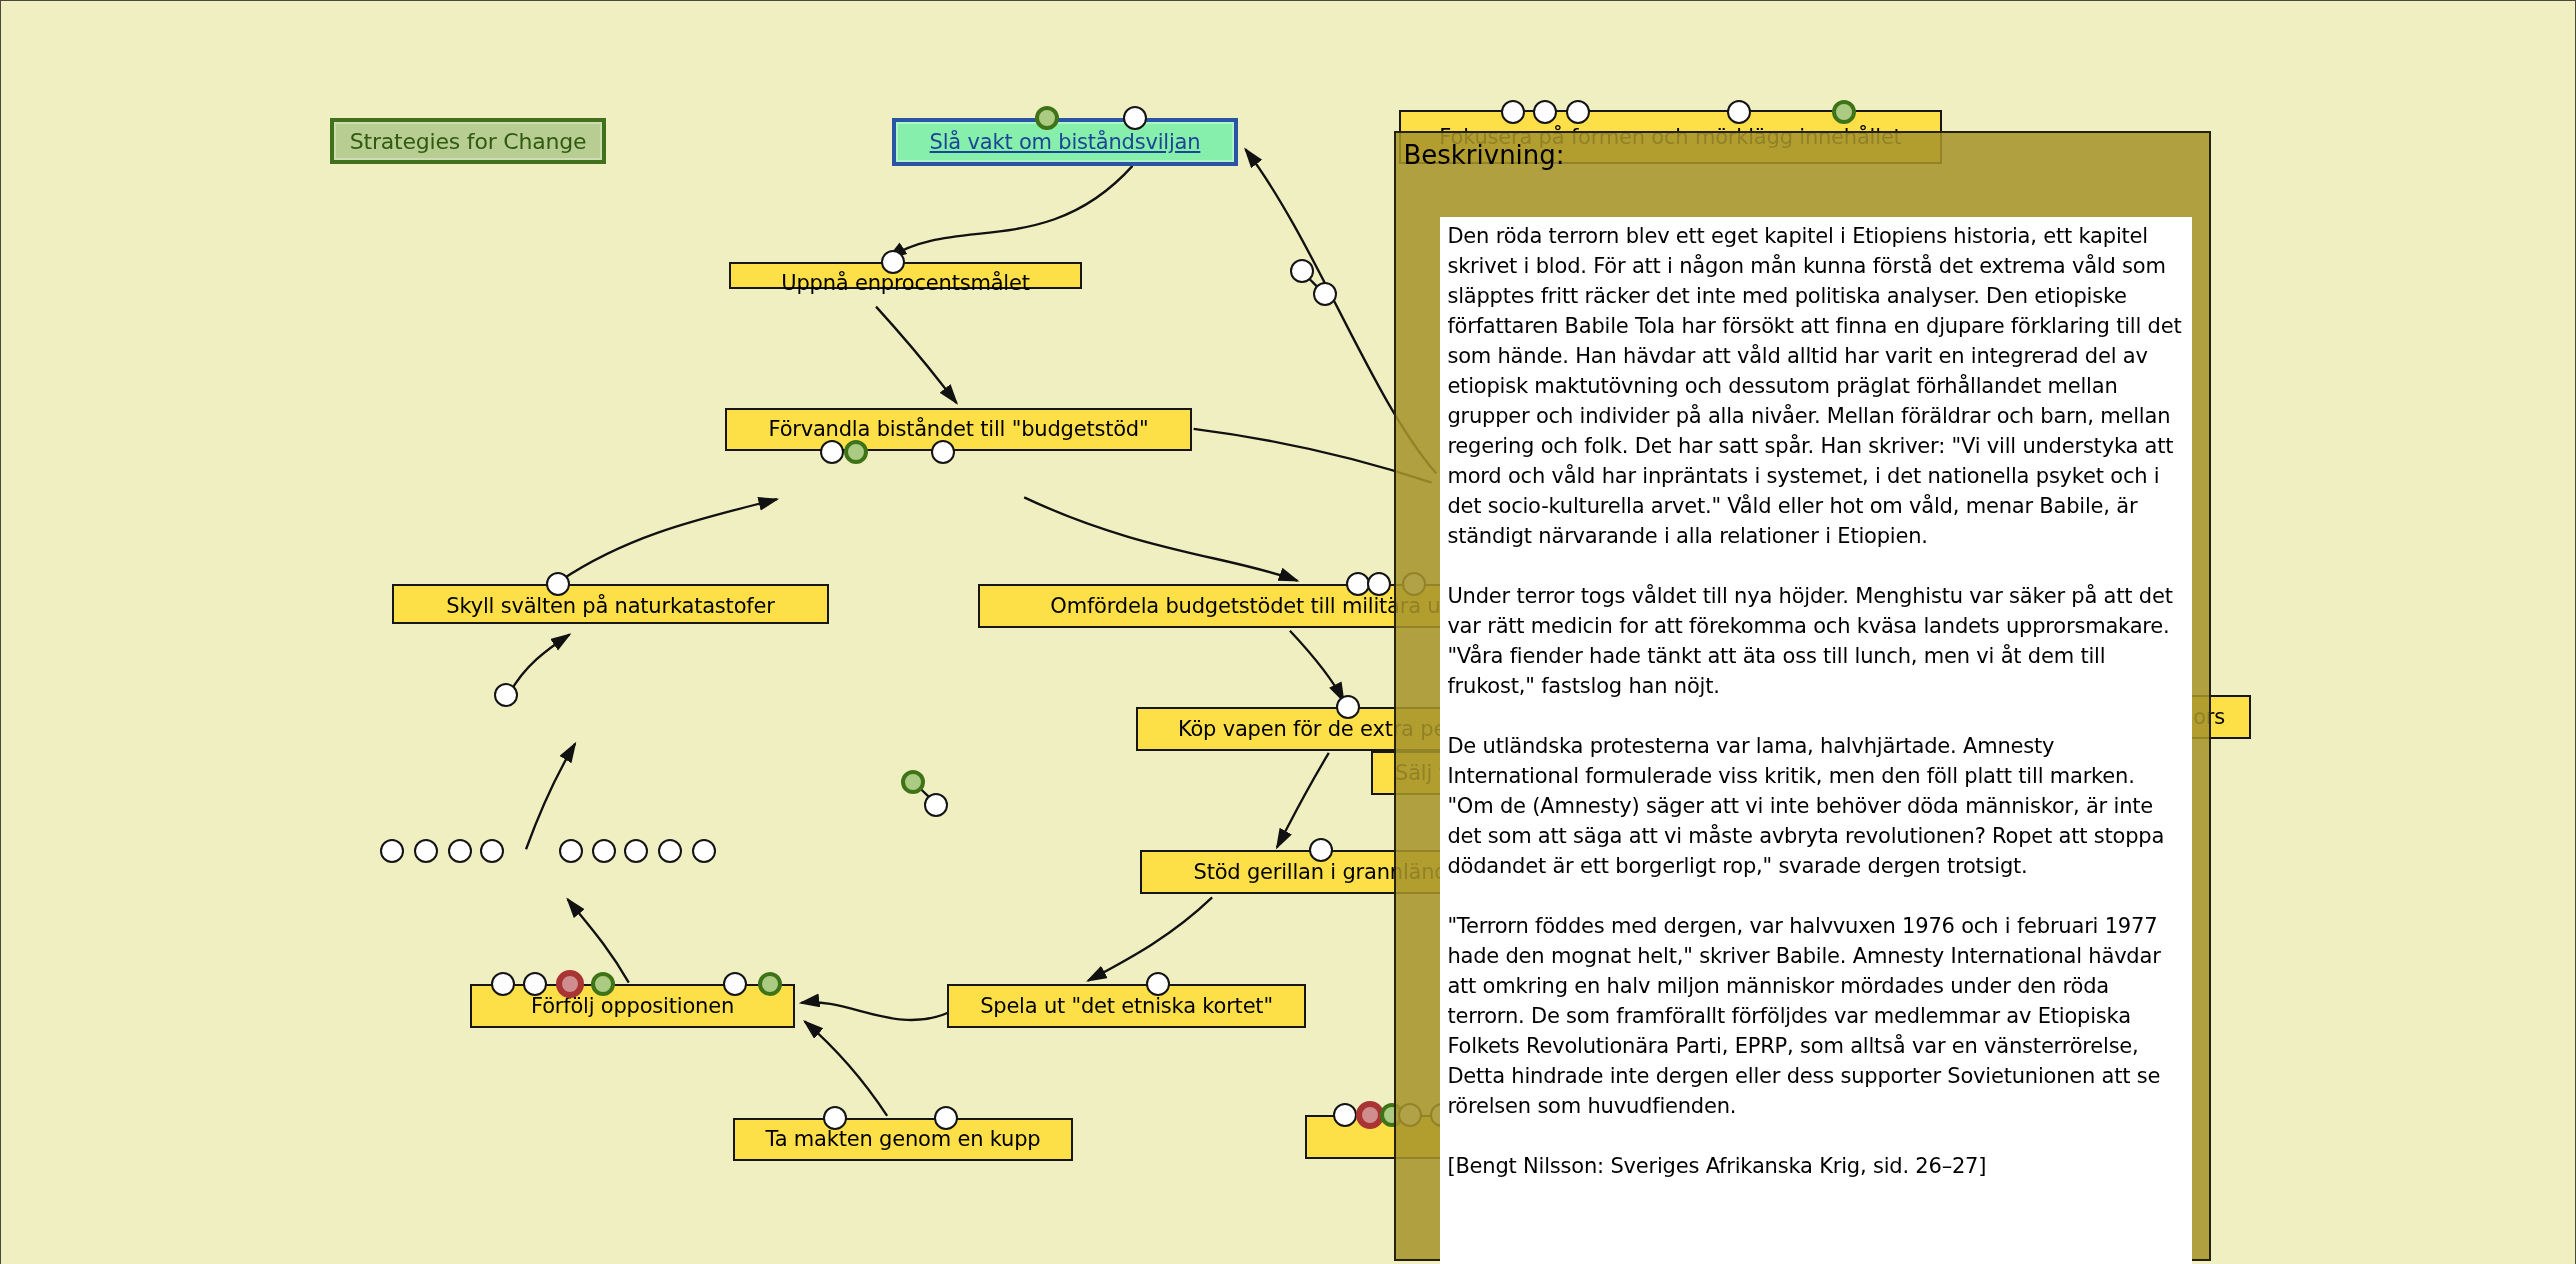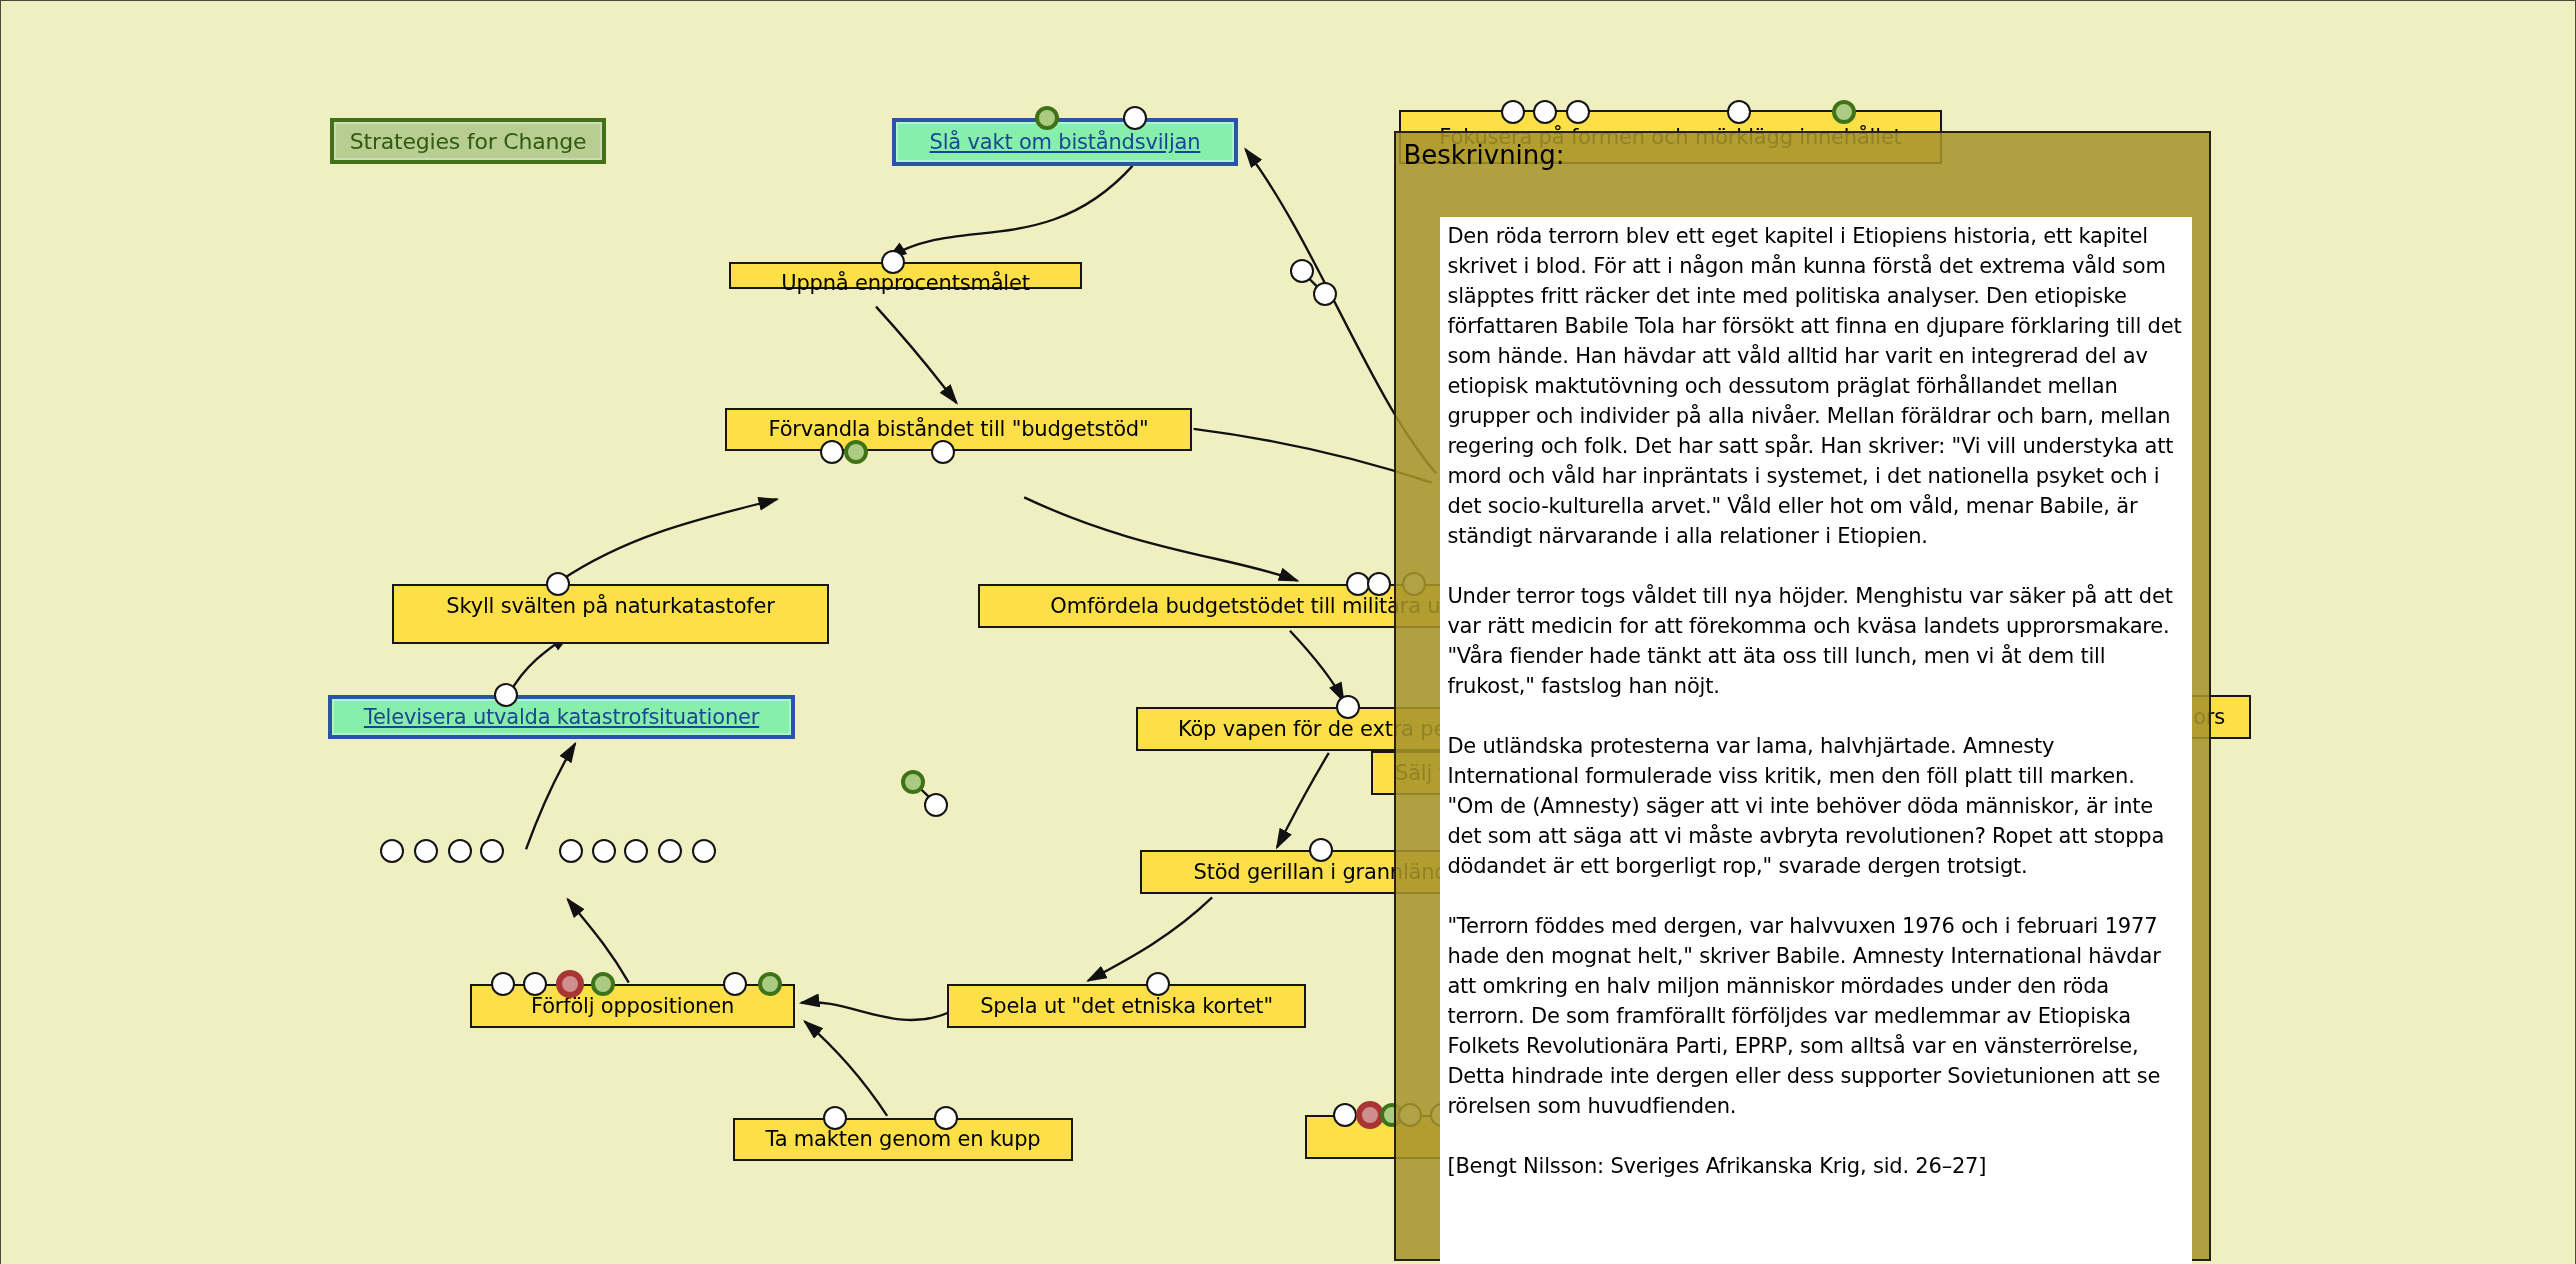--- a/index.html
+++ b/index.html
@@ -79,25 +79,24 @@
 
   <div class="node node-blue" style="left:891px;top:117px;width:346px;height:48px;line-height:41px;">Slå vakt om biståndsviljan</div>
 
   <div class="node" style="left:1398px;top:109px;width:543px;height:54px;line-height:50px;">Fokusera på formen och mörklägg innehållet</div>
 
   <div class="node" style="left:728px;top:261px;width:353px;height:27px;line-height:39px;">Uppnå enprocentsmålet</div>
 
   <div class="node" style="left:724px;top:407px;width:467px;height:43px;line-height:39px;">Förvandla biståndet till "budgetstöd"</div>
 
 
-  <div class="node" style="left:391px;top:583px;width:437px;height:60px;line-height:41px;">Skyll svälten på naturkatastofer</div>
+  <div class="node" style="left:391px;top:583px;width:437px;height:40px;line-height:41px;">Skyll svälten på naturkatastofer</div>
 
   <div class="node" style="left:977px;top:583px;width:556px;height:44px;line-height:41px;">Omfördela budgetstödet till militära utg</div>
 
-  <div class="node node-blue" style="left:327px;top:694px;width:467px;height:44px;line-height:37px;">Televisera utvalda katastrofsituationer</div>
 
   <div class="node" style="left:1135px;top:706px;width:352px;height:44px;line-height:41px;">Köp vapen för de extra pe</div>
 
   <div class="node" style="left:1370px;top:750px;width:139px;height:44px;line-height:41px;text-align:left;padding-left:22px;">Sälj v</div>
 
 
   <div class="node" style="left:1139px;top:849px;width:361px;height:44px;line-height:41px;">Stöd gerillan i grannländ</div>
 
   <div class="node" style="left:469px;top:983px;width:325px;height:44px;line-height:41px;">Förfölj oppositionen</div>
 

